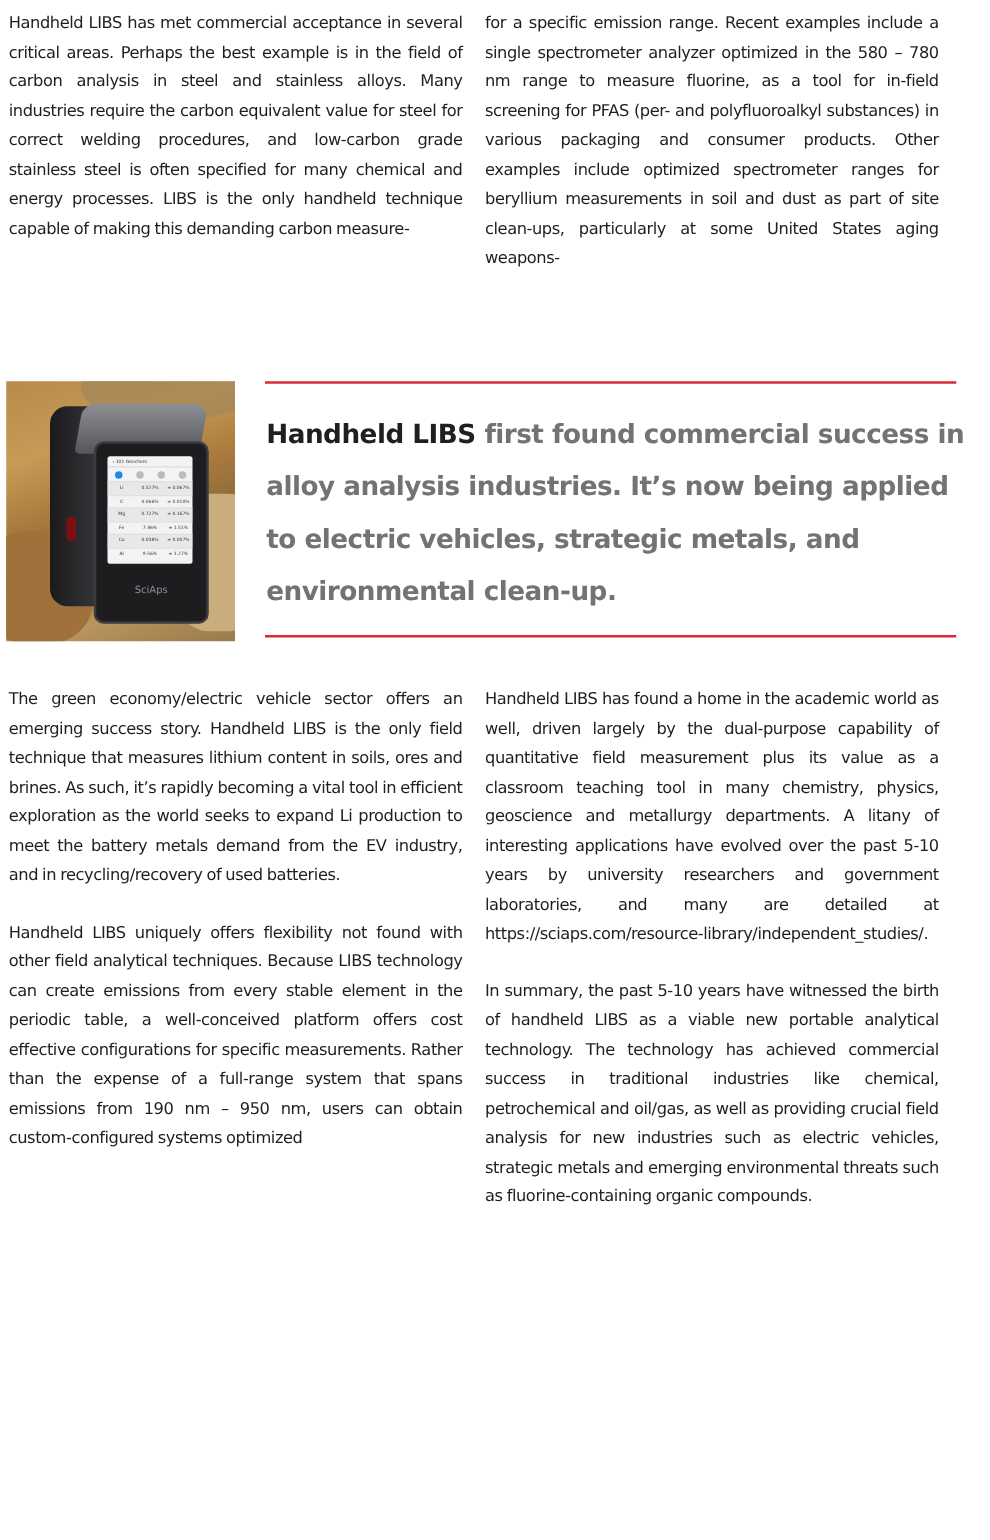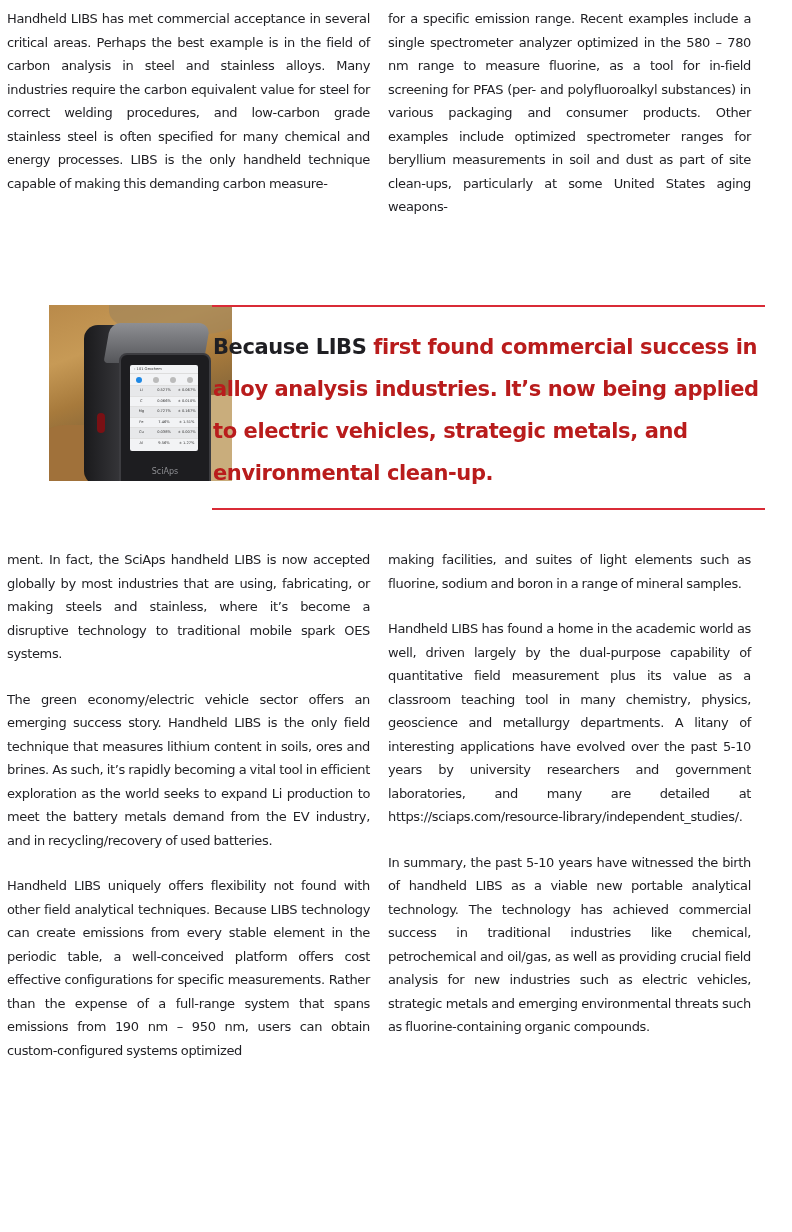--- a/index.html
+++ b/index.html
@@ -7,22 +7,22 @@
          font-family: "DejaVu Sans", sans-serif; color: #1f1f23; }
   .col { position: absolute; width: 363px; font-size: 13px; line-height: 23.5px;
          text-align: justify; letter-spacing: -0.35px; word-spacing: -0.5px; }
   .col p { margin: 0 0 22px 0; }
   .col p:last-child { margin-bottom: 0; }
   .c1 { left: 7px; }
   .c2 { left: 388px; }
   .top { top: 7px; }
   .bottom { top: 548px; }
   .band { position: absolute; left: 0; top: 290px; width: 792px; height: 230px; }
-  .photo { position: absolute; left: 5px; top: 15px; width: 183px; height: 176px; overflow: hidden;
-           background: linear-gradient(160deg, #b98a4a 0%, #c79a56 25%, #a77a3c 45%, #8c6a3a 60%, #b8945e 80%, #9a7b4c 100%); margin-left: 44px; }
+  .photo { position: absolute; left: 5px; top: 15px; width: 183px; height: 208px; overflow: hidden;
+           background: linear-gradient(160deg, #b98a4a 0%, #c79a56 25%, #a77a3c 45%, #8c6a3a 60%, #b8945e 80%, #9a7b4c 100%); }
   .rock { position: absolute; border-radius: 40%; }
   .device { position: absolute; left: 30px; top: 8px; width: 150px; height: 190px; }
   .dev-body { position: absolute; left: 5px; top: 12px; width: 72px; height: 160px; border-radius: 14px 6px 10px 14px;
               background: linear-gradient(90deg, #1a1a1c, #3a3a3e 60%, #2a2a2d); }
   .dev-top { position: absolute; left: 28px; top: 10px; width: 100px; height: 40px; border-radius: 10px 12px 4px 4px;
              background: linear-gradient(180deg, #8e8f93, #55565a); transform: skewX(-10deg); }
   .dev-face { position: absolute; left: 40px; top: 40px; width: 88px; height: 142px; border-radius: 8px;
               background: #1d1d20; border: 2px solid #3c3c40; }
   .screen { position: absolute; left: 9px; top: 10px; width: 68px; height: 86px; background: #f2f3f5; border-radius: 2px;
             font-family: "DejaVu Sans", sans-serif; font-size: 3.6px; color: #333; overflow: hidden; }
@@ -35,21 +35,21 @@
   .scr-row span { flex: 1; text-align: center; }
   .brand { position: absolute; left: 0; width: 88px; top: 112px; text-align: center; color: #8d8e92;
            font-family: "DejaVu Sans", sans-serif; font-size: 8px; }
   .red-btn { position: absolute; left: 18px; top: 100px; width: 8px; height: 20px; border-radius: 4px; background: #7a1014; }
   .rule { position: absolute; left: 212px; width: 553px; background: #d92b36; }
   .rule.r1 { top: 15px; height: 2px; }
   .rule.r2 { top: 218px; height: 2px; }
   .quote { position: absolute; left: 213px; top: 36px; width: 560px; font-family: "DejaVu Sans", sans-serif;
            font-weight: bold; font-size: 21px; line-height: 42px; color: #1f1f23; letter-spacing: -0.4px; }
   .quote .lead { font-weight: 900; }
-  .quote .rest { font-weight: 700; color: #b91c1c; }
+  .quote .rest { font-weight: 700; color: #737373; }
 </style>
 </head>
 <body>
 
 <div class="col c1 top">
   <p>Handheld LIBS has met commercial acceptance in several critical areas. Perhaps the best example is in the field of carbon analysis in steel and stainless alloys. Many industries require the carbon equivalent value for steel for correct welding procedures, and low-carbon grade stainless steel is often specified for many chemical and energy processes. LIBS is the only handheld technique capable of making this demanding carbon measure-</p>
 </div>
 <div class="col c2 top">
   <p>for a specific emission range. Recent examples include a single spectrometer analyzer optimized in the 580 – 780 nm range to measure fluorine, as a tool for in-field screening for PFAS (per- and polyfluoroalkyl substances) in various packaging and consumer products. Other examples include optimized spectrometer ranges for beryllium measurements in soil and dust as part of site clean-ups, particularly at some United States aging weapons-</p>
 </div>
@@ -103,26 +103,24 @@
                 <span>9.56%</span>
                 <span>± 1.27%</span>
               </div>
           </div>
         </div>
         <div class="brand">SciAps</div>
       </div>
     </div>
   </div>
   <div class="rule r1"></div>
-  <div class="quote"><span class="lead">Because LIBS</span><span class="rest"> first found commercial success in alloy analysis industries. It’s now being applied to electric vehicles, strategic metals, and environmental clean-up.</span></div>
+  <div class="quote"><span class="lead">Handheld LIBS</span><span class="rest"> first found commercial success in alloy analysis industries. It’s now being applied to electric vehicles, strategic metals, and environmental clean-up.</span></div>
   <div class="rule r2"></div>
 </div>
 
 <div class="col c1 bottom">
-  <p>ment. In fact, the SciAps handheld LIBS is now accepted globally by most industries that are using, fabricating, or making steels and stainless, where it’s become a disruptive technology to traditional mobile spark OES systems.</p>
   <p>The green economy/electric vehicle sector offers an emerging success story. Handheld LIBS is the only field technique that measures lithium content in soils, ores and brines. As such, it’s rapidly becoming a vital tool in efficient exploration as the world seeks to expand Li production to meet the battery metals demand from the EV industry, and in recycling/recovery of used batteries.</p>
   <p>Handheld LIBS uniquely offers flexibility not found with other field analytical techniques. Because LIBS technology can create emissions from every stable element in the periodic table, a well-conceived platform offers cost effective configurations for specific measurements. Rather than the expense of a full-range system that spans emissions from 190 nm – 950 nm, users can obtain custom-configured systems optimized</p>
 </div>
 <div class="col c2 bottom">
-  <p>making facilities, and suites of light elements such as fluorine, sodium and boron in a range of mineral samples.</p>
   <p>Handheld LIBS has found a home in the academic world as well, driven largely by the dual-purpose capability of quantitative field measurement plus its value as a classroom teaching tool in many chemistry, physics, geoscience and metallurgy departments. A litany of interesting applications have evolved over the past 5-10 years by university researchers and government laboratories, and many are detailed at https://sciaps.com/resource-library/independent_studies/.</p>
   <p>In summary, the past 5-10 years have witnessed the birth of handheld LIBS as a viable new portable analytical technology. The technology has achieved commercial success in traditional industries like chemical, petrochemical and oil/gas, as well as providing crucial field analysis for new industries such as electric vehicles, strategic metals and emerging environmental threats such as fluorine-containing organic compounds.</p>
 </div>
 
 </body></html>

